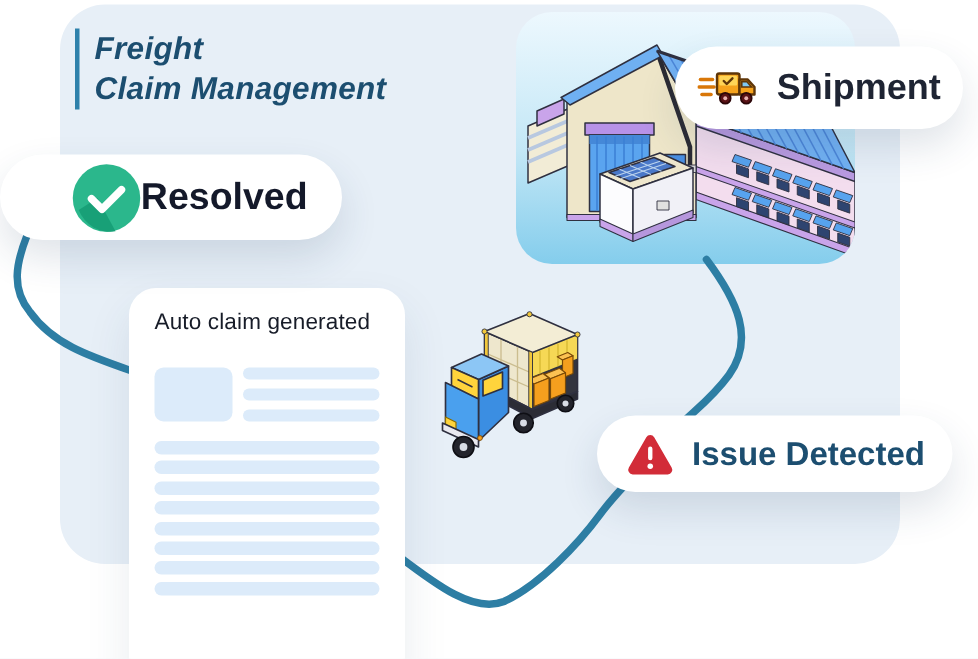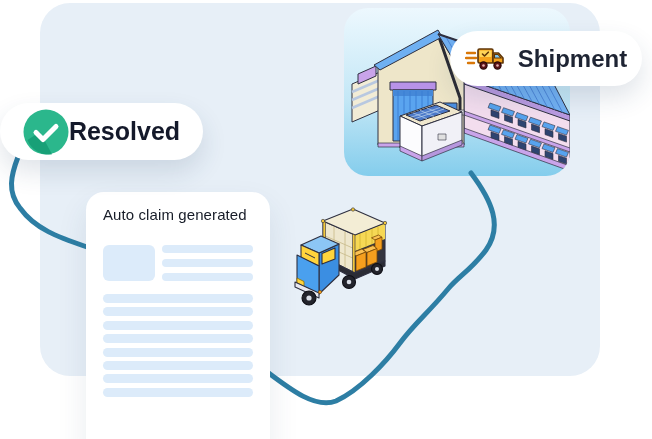--- a/index.html
+++ b/index.html
@@ -36,41 +36,45 @@
   .doc-thumb{width:52px;height:36px;border-radius:6px;background:#dcebfa;flex:0 0 auto;}
   .doc-head-lines{display:flex;flex-direction:column;justify-content:space-between;flex:1;}
   .hline{height:8px;border-radius:4px;background:#dcebfa;}
   .bline{height:9px;border-radius:4.5px;background:#dcebfa;margin-bottom:4.4px;}
   .bline:last-child{margin-bottom:0;}
   .pill{
     position:absolute;background:#ffffff;border-radius:999px;z-index:6;
     display:flex;align-items:center;justify-content:center;
     box-shadow:0 12px 26px rgba(35,65,100,.14);white-space:nowrap;
   }
-  .pill-resolved{left:0;top:103px;width:203px;height:57px;}
+  .pill-resolved{left:0;top:103px;width:203px;height:57px;padding-left:25px;}
   .pill-resolved .lbl{font-size:25px;font-weight:800;color:#14192a;}
   .pill-shipment{left:450px;top:31px;width:192px;height:55px;gap:11px;}
   .pill-shipment .lbl{font-size:24px;font-weight:600;color:#1e2433;}
   .pill-issue{left:398px;top:277px;width:237px;height:51px;gap:10px;}
   .pill-issue .lbl{font-size:22px;font-weight:700;color:#1c4e70;}
   .icn{flex:0 0 auto;display:block;}
 </style>
 </head>
 <body>
 
 <div class="stage">
 
   <div class="bg-card"></div>
 
   <svg class="flow-lines" viewBox="0 0 652 439">
     <path d="M18,157 C11,175 7,192 20,208 C35,229 58,237 87,247" fill="none" stroke="#2d7ea4" stroke-width="5" stroke-linecap="round"></path>
     <path d="M471,173 C492,201 503,226 486,250 C472,269 459,276 448,289
           C428,313 414,324 400,343 C386,362 360,390 336,401 C316,409 291,390 266,371" fill="none" stroke="#2d7ea4" stroke-width="5" stroke-linecap="round"></path>
   </svg>
 
+  <div class="page-title">
+    <div>Freight</div>
+    <div>Claim Management</div>
+  </div>
 
   <div class="tile">
     <svg width="226" height="168" viewBox="0 0 226 168">
       <g stroke="#2f3040" stroke-width="1" stroke-linejoin="round">
 
         <polygon points="8,76 36,64 36,102 8,114" fill="#f2ecd6"></polygon>
         <line x1="8" y1="84" x2="36" y2="72" stroke="#b8c8e0" stroke-width="2.5"></line>
         <line x1="8" y1="92" x2="36" y2="80" stroke="#b8c8e0" stroke-width="2.5"></line>
         <line x1="8" y1="100" x2="36" y2="88" stroke="#b8c8e0" stroke-width="2.5"></line>
         <polygon points="14,66 32,58 32,68 14,76" fill="#c9a4ea"></polygon>
@@ -273,14 +277,22 @@
       <path d="M28,9 h5.5 l4.5,5 v5 h-10 z" fill="#f6a31c" stroke="#5f3608" stroke-width="1.6" stroke-linejoin="round"></path>
       <polygon points="29.5,10.5 33,10.5 36,14 29.5,14" fill="#7ec8f2" stroke="#5f3608" stroke-width="1.1"></polygon>
       <circle cx="18.5" cy="21.5" r="3.6" fill="#5a1216" stroke="#2b0608" stroke-width="1.2"></circle>
       <circle cx="18.5" cy="21.5" r="1.3" fill="#e9b0b0"></circle>
       <circle cx="32.5" cy="21.5" r="3.6" fill="#5a1216" stroke="#2b0608" stroke-width="1.2"></circle>
       <circle cx="32.5" cy="21.5" r="1.3" fill="#e9b0b0"></circle>
     </svg>
     <span class="lbl">Shipment</span>
   </div>
 
+  <div class="pill pill-issue">
+    <svg class="icn" width="35" height="31" viewBox="0 0 36 32">
+      <path d="M15.3,4.7 a3.1,3.1 0 0 1 5.4,0 l12,20.8 a3.1,3.1 0 0 1 -2.7,4.7 H6 a3.1,3.1 0 0 1 -2.7,-4.7 Z" fill="#d22c38"></path>
+      <rect x="16.5" y="11" width="3" height="9.5" rx="1.5" fill="#ffffff"></rect>
+      <circle cx="18" cy="24.6" r="1.9" fill="#ffffff"></circle>
+    </svg>
+    <span class="lbl">Issue Detected</span>
+  </div>
 
 </div>
 
 </body></html>

